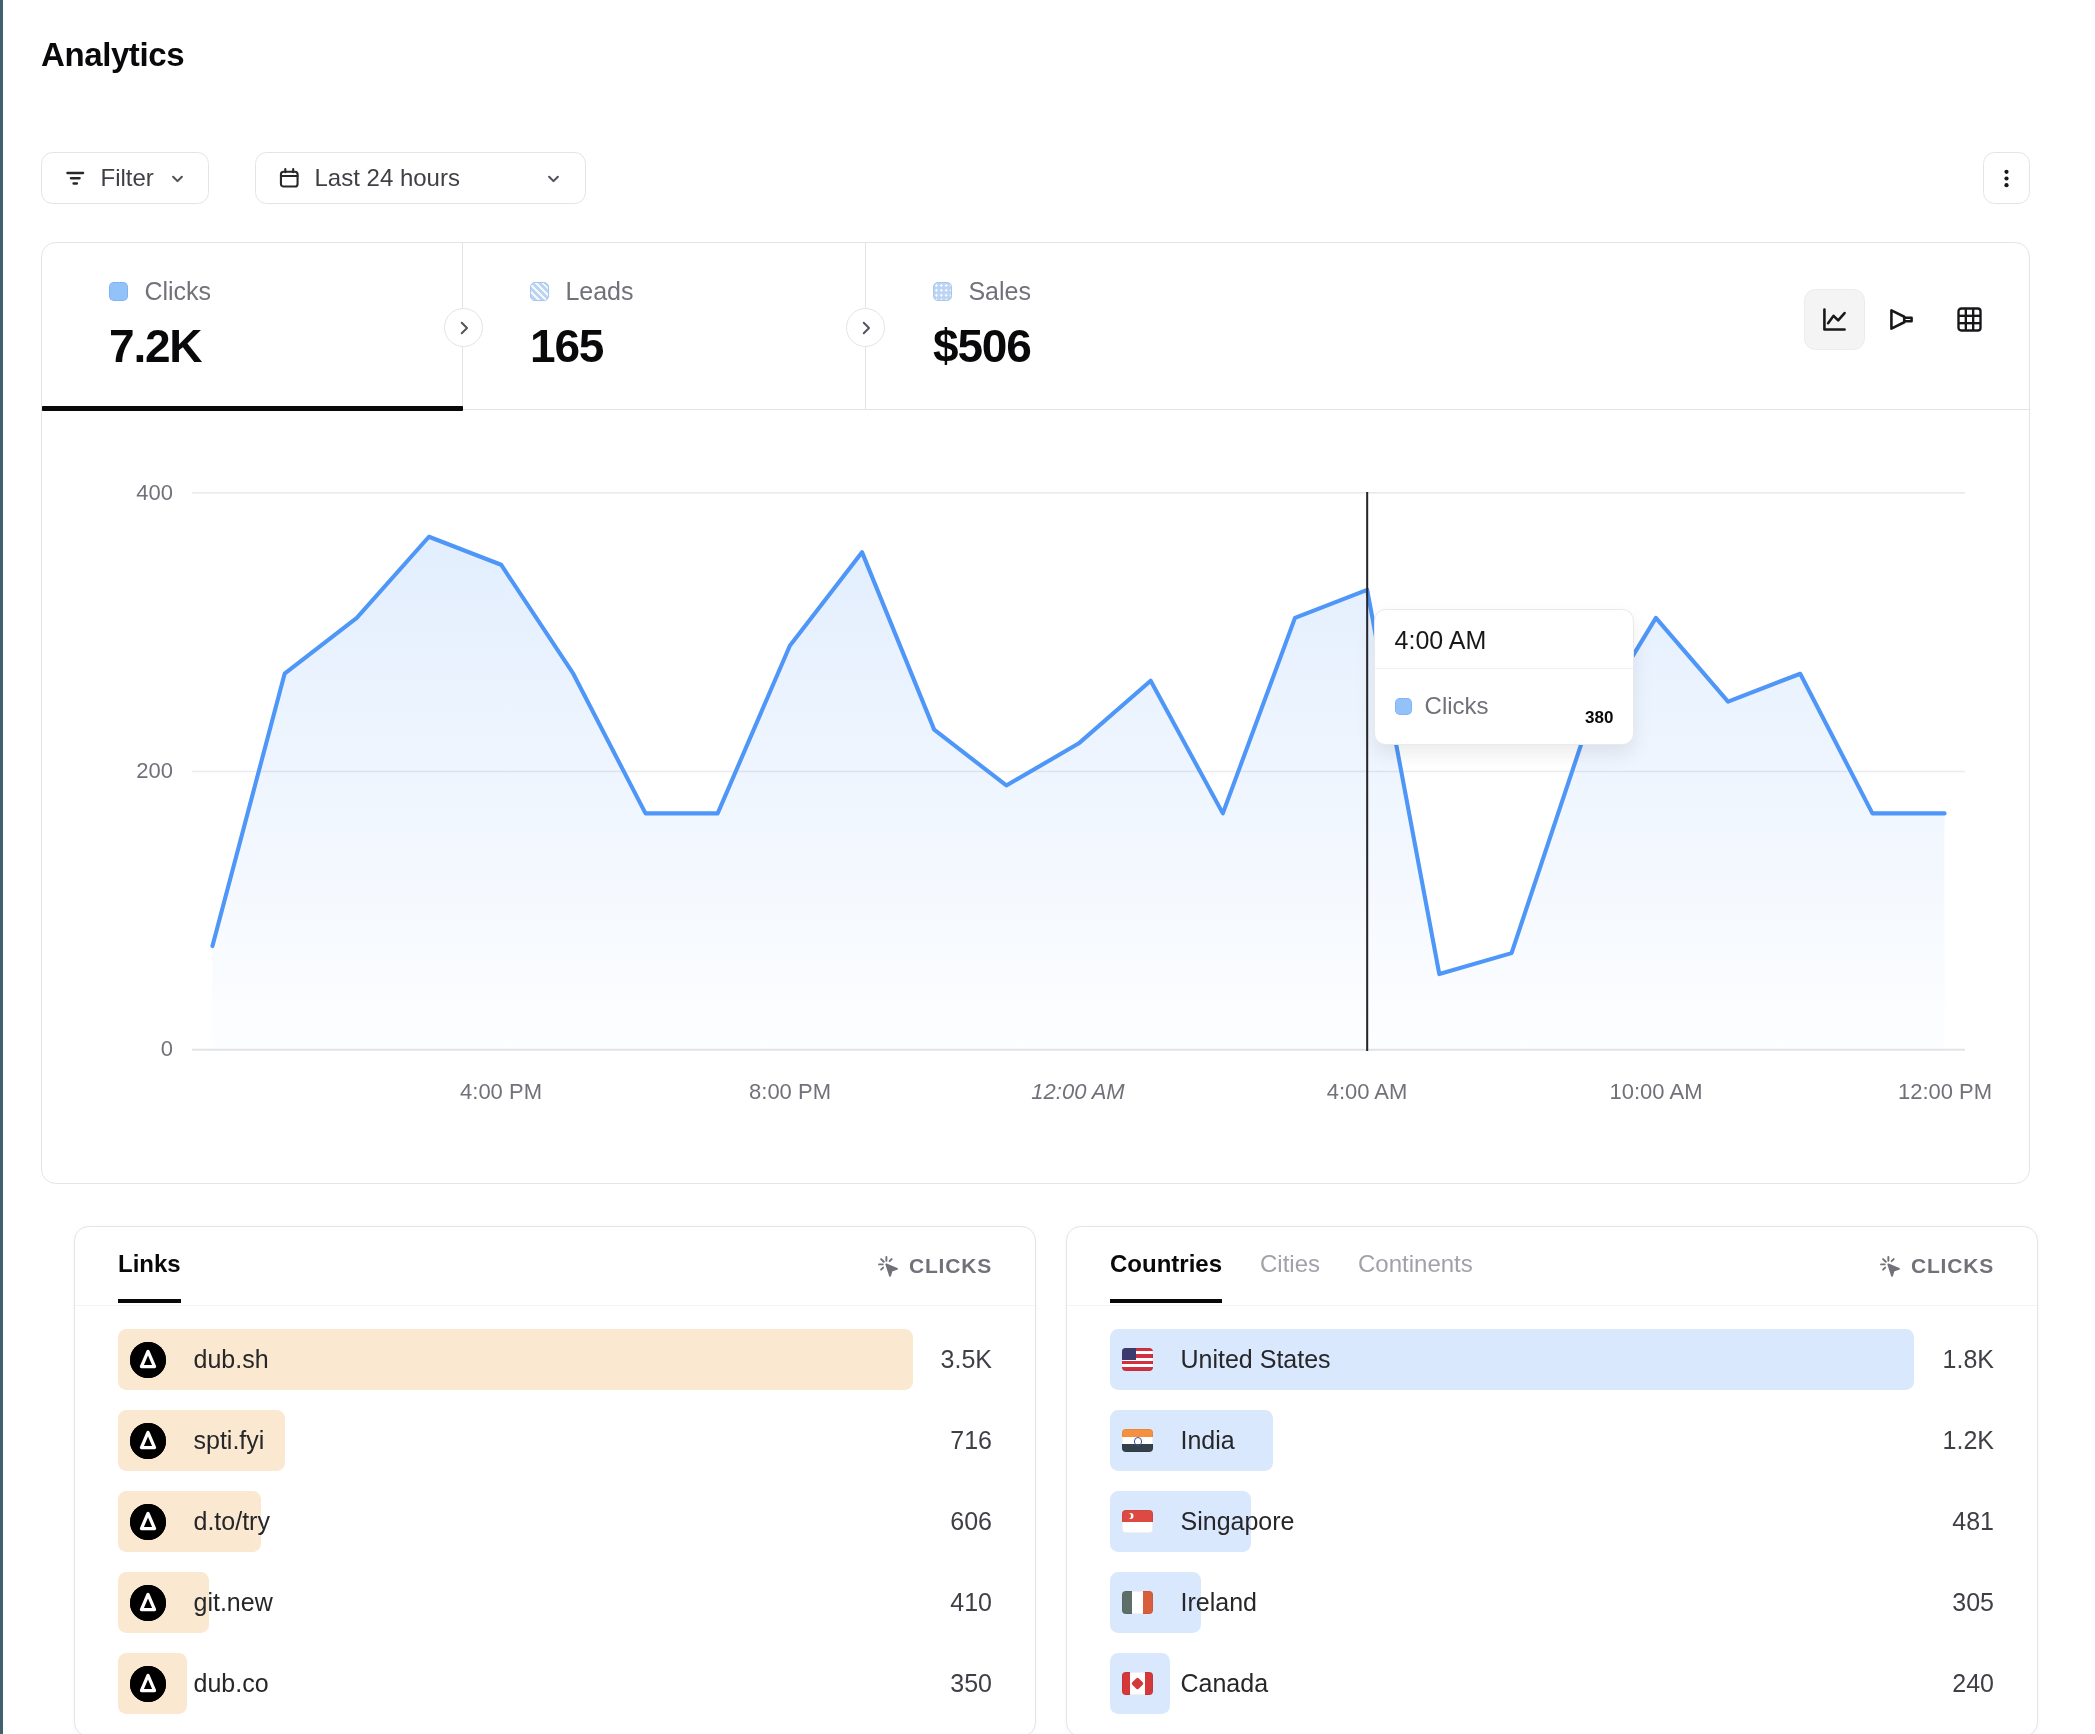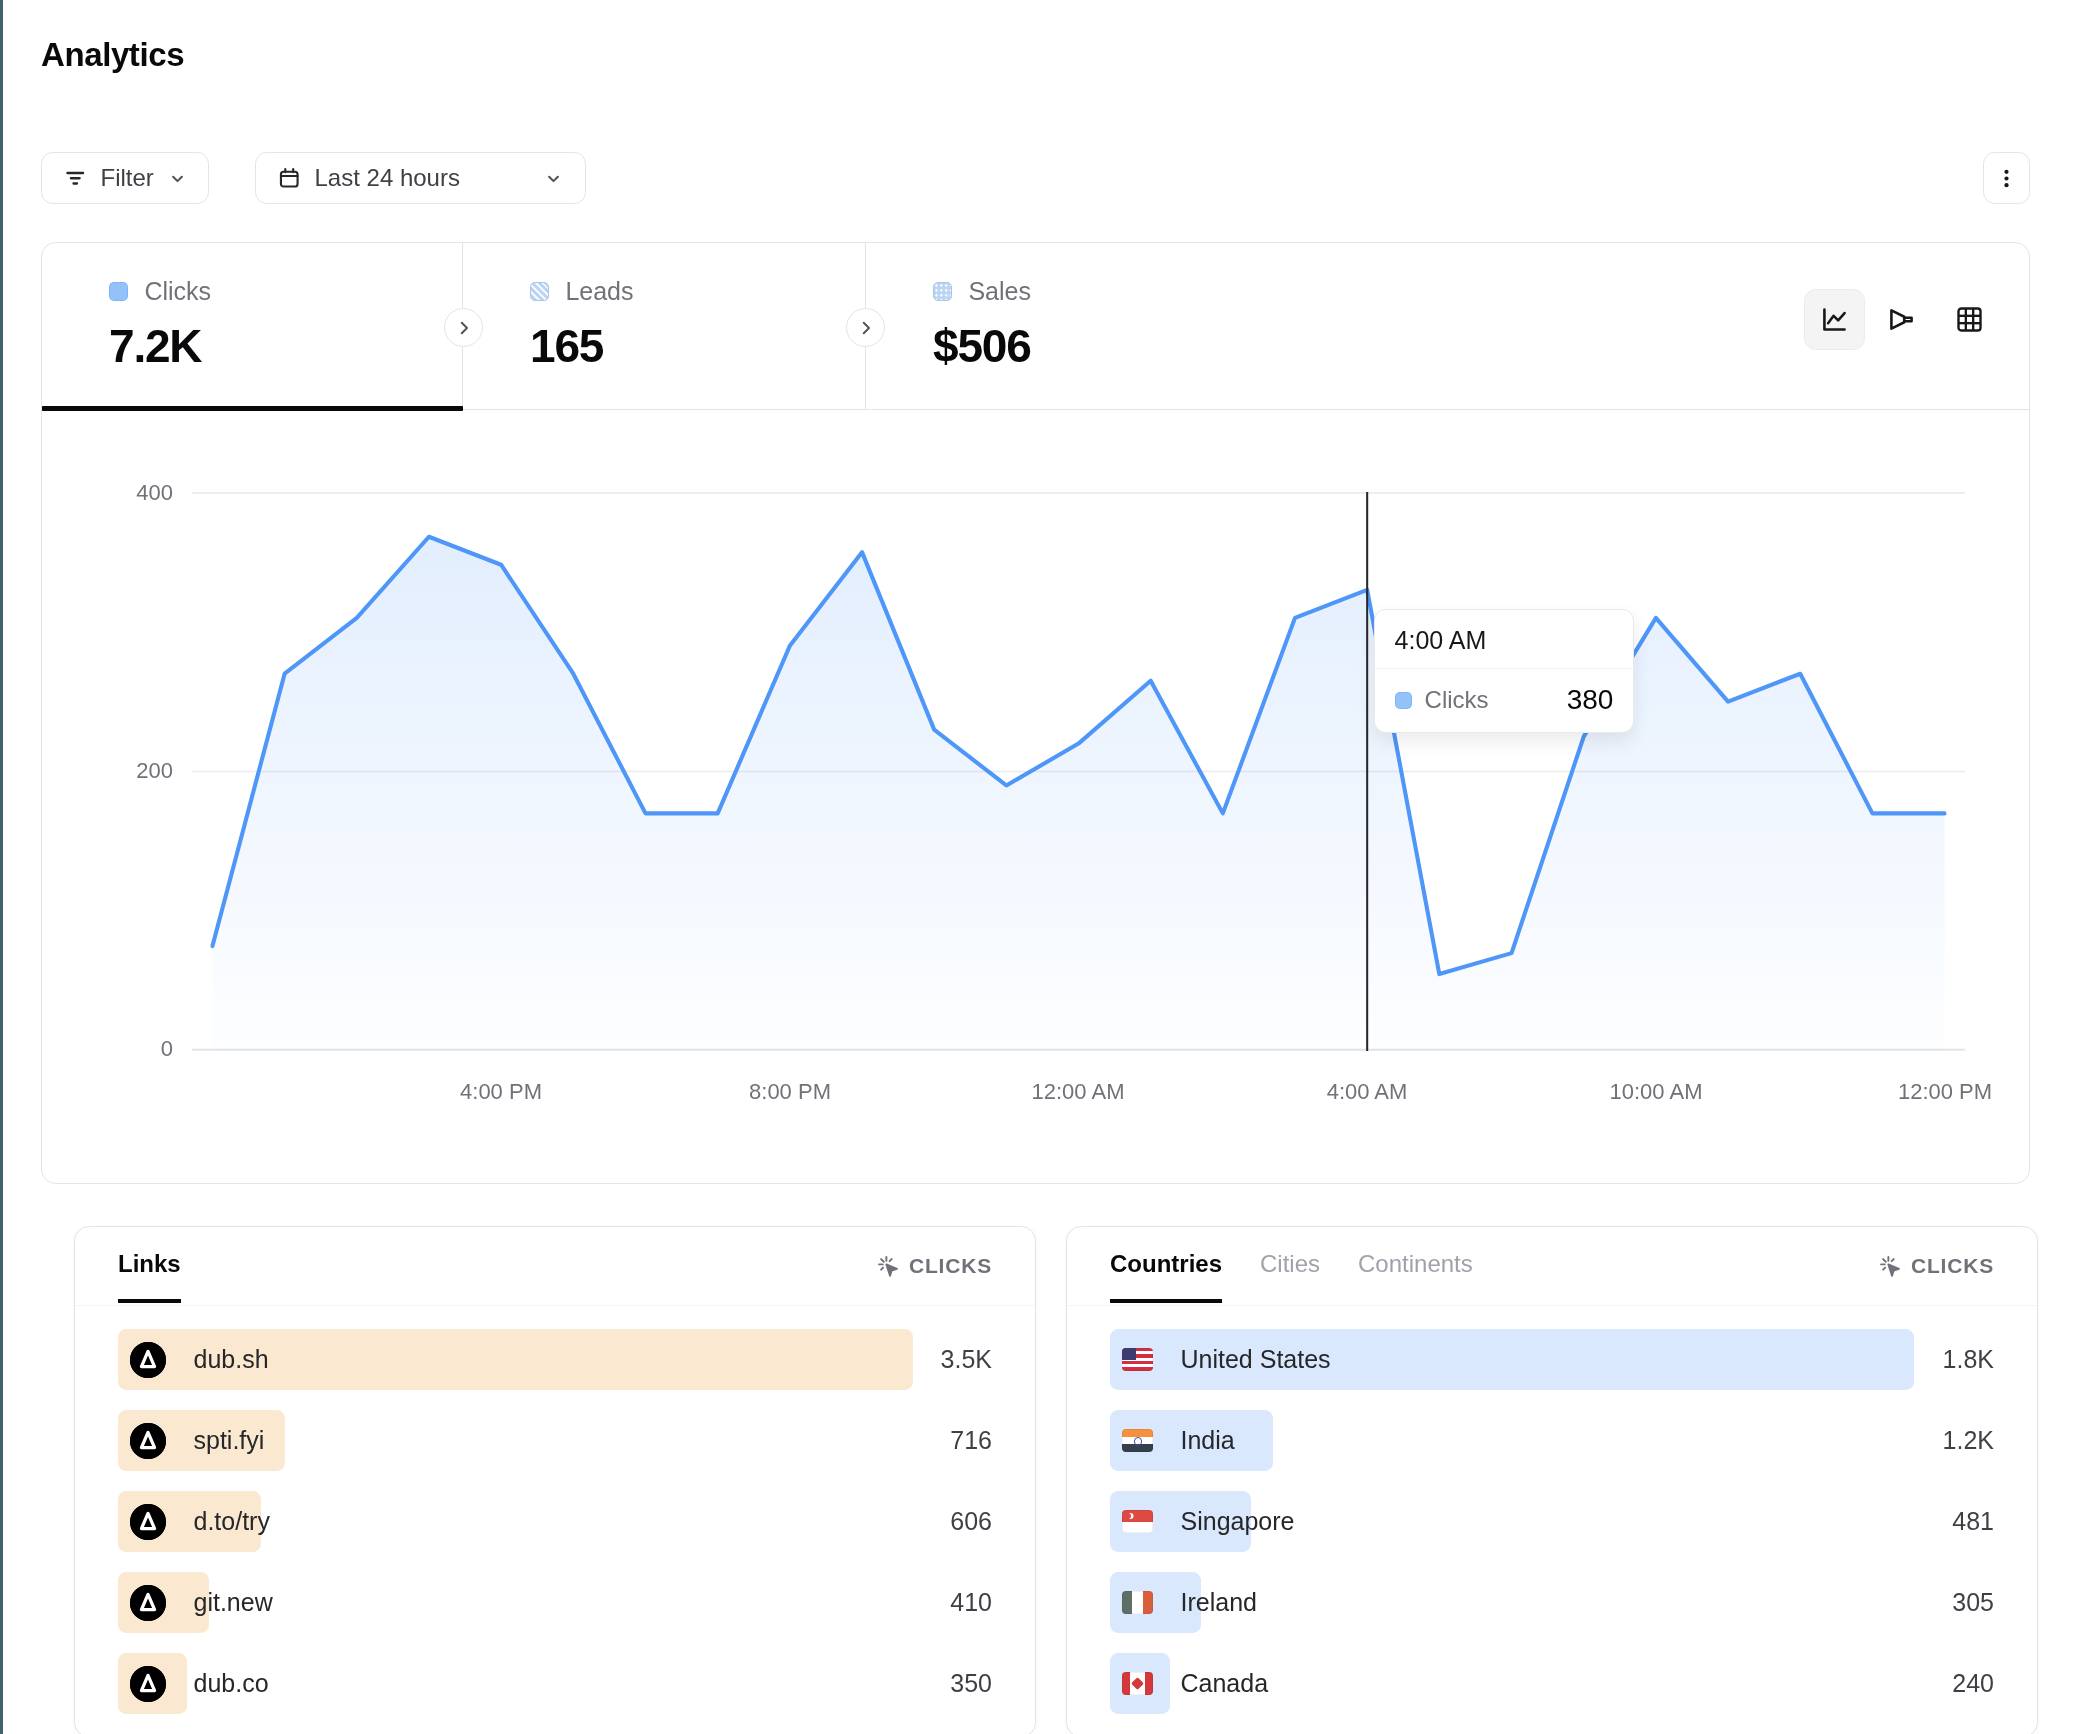--- a/index.html
+++ b/index.html
@@ -62,21 +62,21 @@
   .y-label { position:absolute; width:86px; left:45px; text-align:right; font-size:22px; color:#71717a; transform:translateY(-50%); }
   .x-label { position:absolute; top:836px; width:164px; margin-left:-82px; text-align:center; font-size:22px; color:#71717a; }
 
   .chart-tooltip {
     position:absolute; top:366px; width:260px; background:#fff; border:1.6px solid #e9e9eb;
     border-radius:11.5px; box-shadow:0 8.2px 19.6px rgba(0,0,0,.08); z-index:5;
   }
   .tt-head { padding:16.4px 19.6px 13px; font-size:25px; color:#18181b; border-bottom:1.6px solid #f1f1f3; }
   .tt-row { display:flex; align-items:center; gap:13px; padding:14.7px 19.6px 16.4px; }
   .tt-label { font-size:24px; color:#71717a; }
-  .tt-value { margin-left:auto; font-size:28px; font-weight:400; color:#09090b; }
+  .tt-value { margin-left:auto; font-size:17px; font-weight:700; color:#09090b;margin-top:24px; }
 
   
   .panel {
     position:absolute; top:1215px; background:#fff; border:1.6px solid #e4e4e7; border-radius:14.7px;
     box-shadow:0 1.6px 4.9px rgba(0,0,0,.03); height:511px;margin-top:11px;
   }
   .panel-links { left:74px; width:962px; }
   .panel-countries { left:1066px; width:972px; }
   .panel-head { height:79px; display:flex; align-items:flex-start; padding:23px 43px 0; border-bottom:1.6px solid #f4f4f5; position:relative; }
   .panel-tabs { display:flex; gap:38px; }
@@ -259,21 +259,21 @@
     </div>
   </div>
 <div id="y-labels">
       <div class="y-label" style="top: 806px;">0</div>
       <div class="y-label" style="top: 528px;">200</div>
       <div class="y-label" style="top: 250px;">400</div>
     </div>
     <div id="x-labels">
       <div class="x-label" style="left: 459px;">4:00 PM</div>
       <div class="x-label" style="left: 748px;">8:00 PM</div>
-      <div class="x-label" style="left: 1036px;">12:00 AM</div>
+      <div class="x-label" style="left: 1036px; font-style: italic;">12:00 AM</div>
       <div class="x-label" style="left: 1325px;">4:00 AM</div>
       <div class="x-label" style="left: 1614px;">10:00 AM</div>
       <div class="x-label" style="left: 1903px;">12:00 PM</div>
     </div>
   </div>
 
 <div class="panel panel-links">
   <div class="panel-head">
     <div class="panel-tabs">
       <span class="panel-tab active">Links</span>

